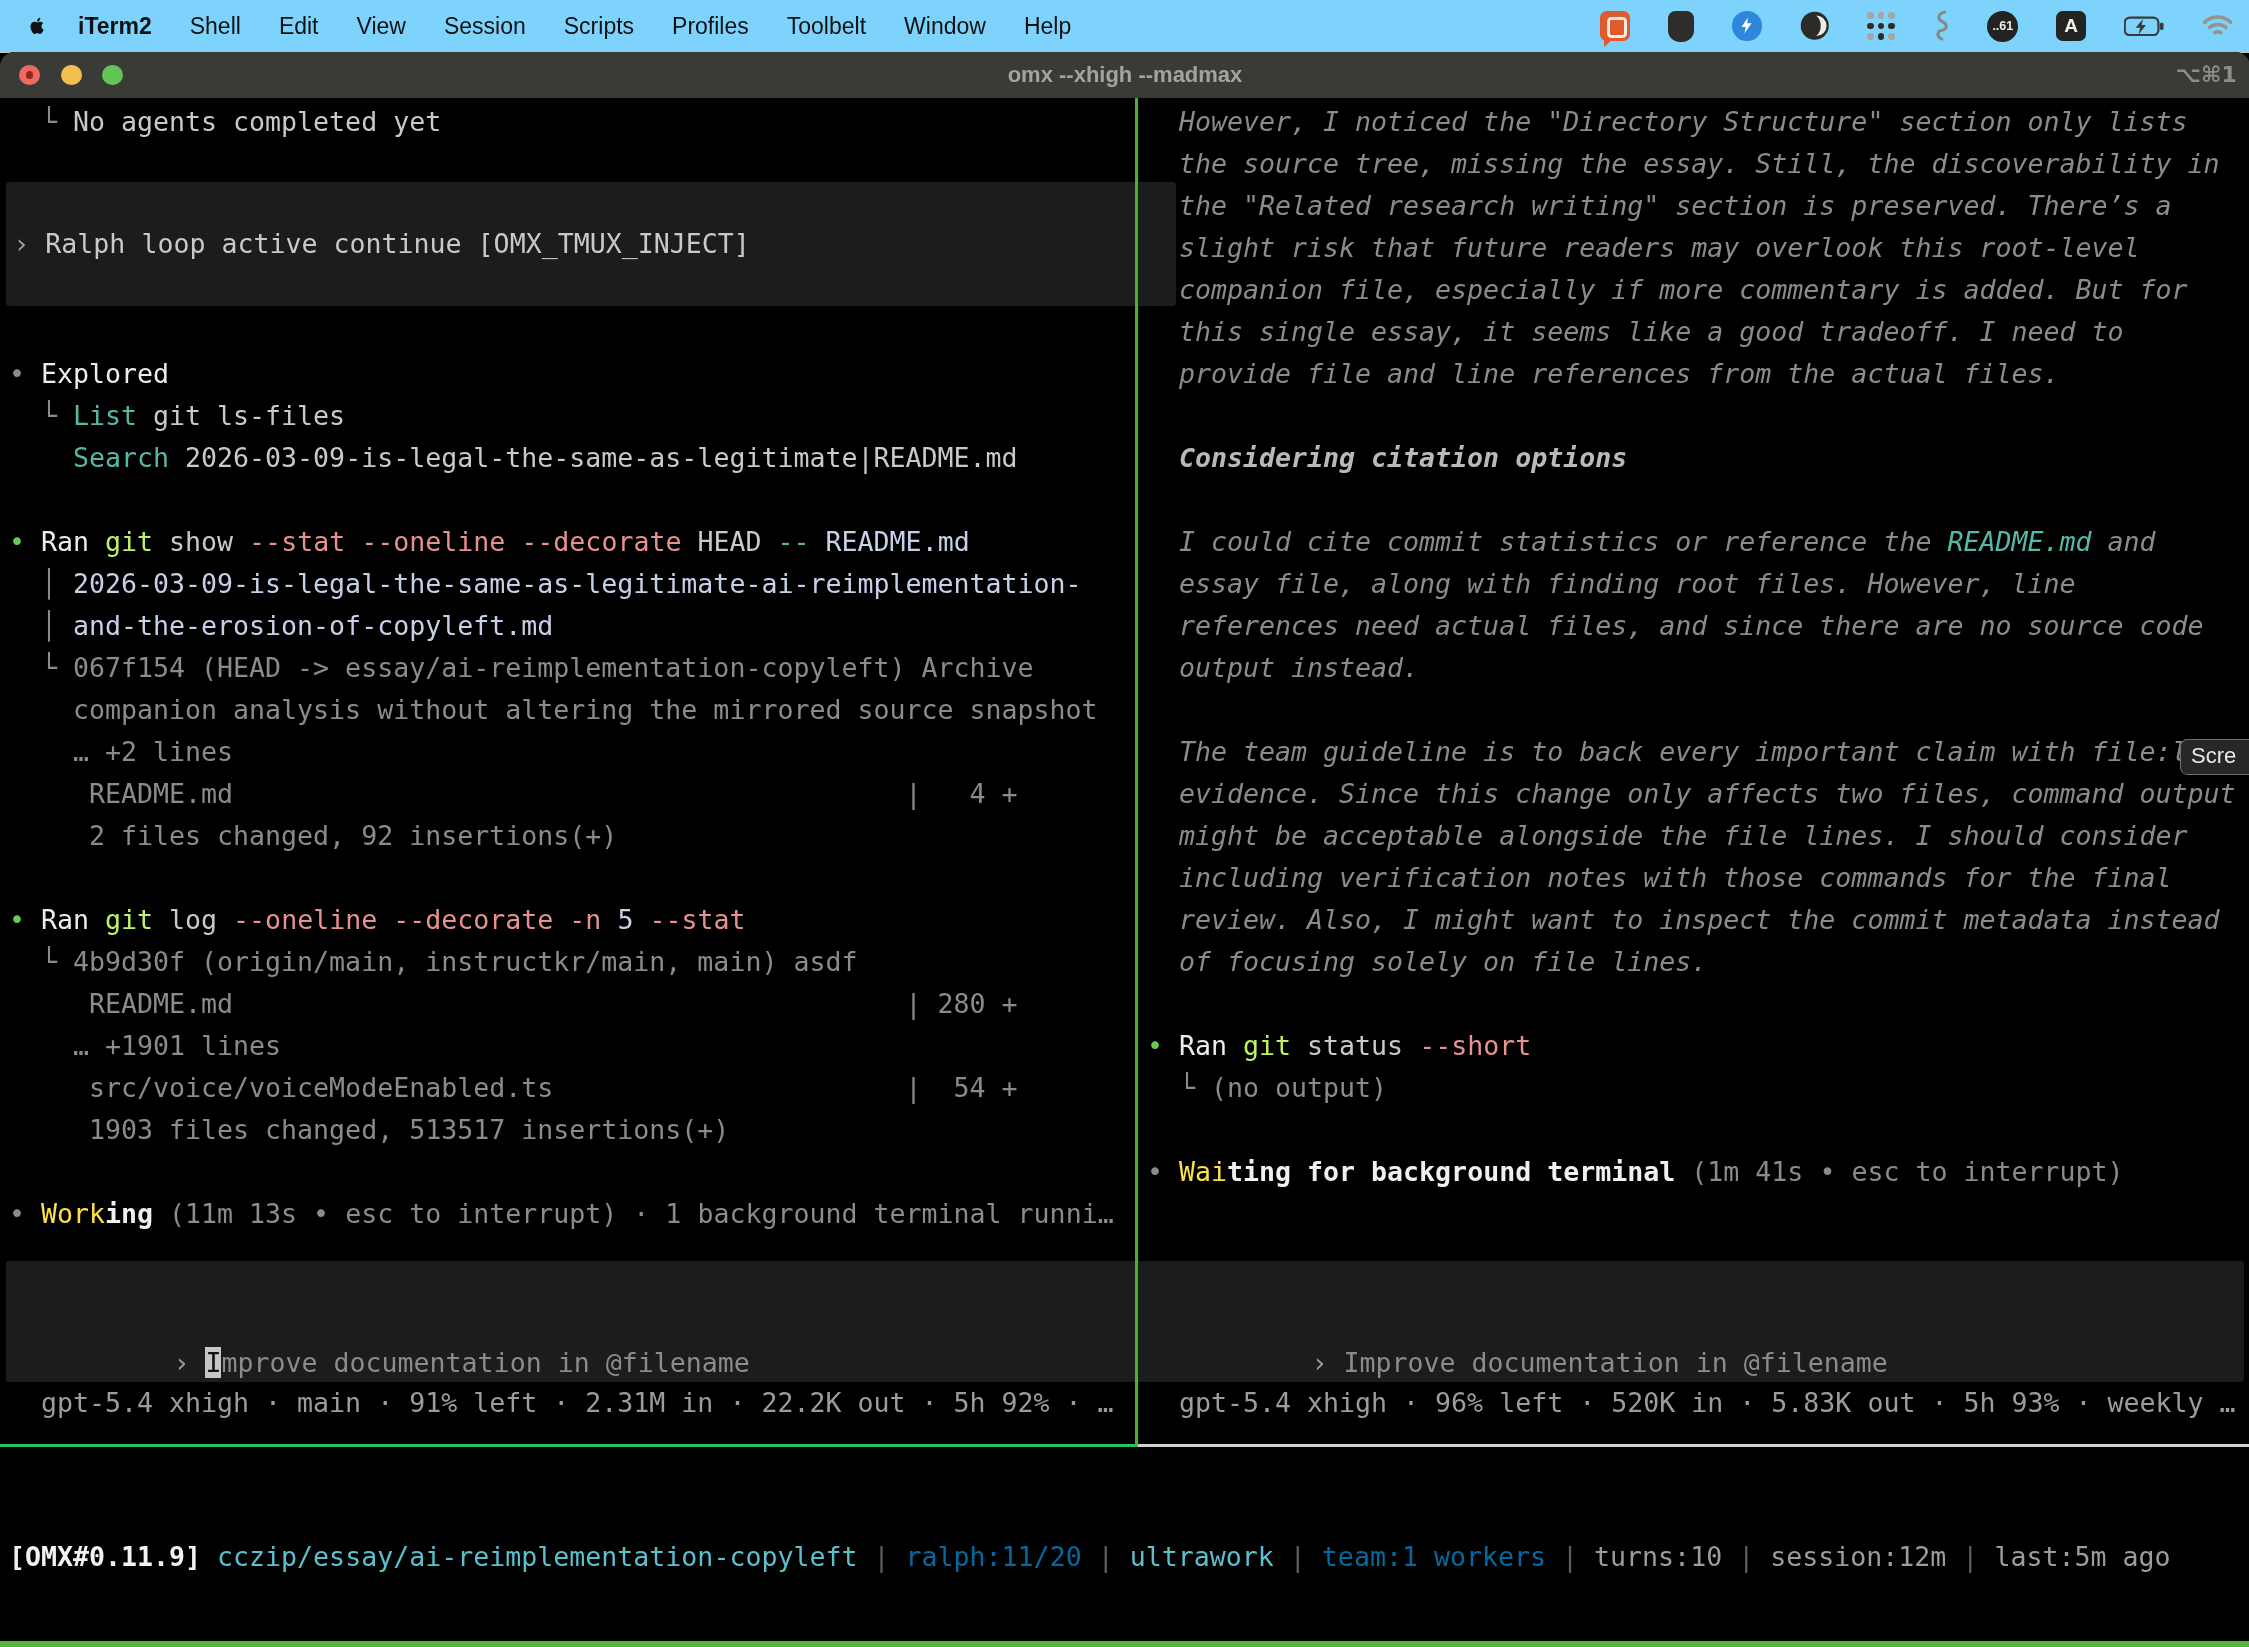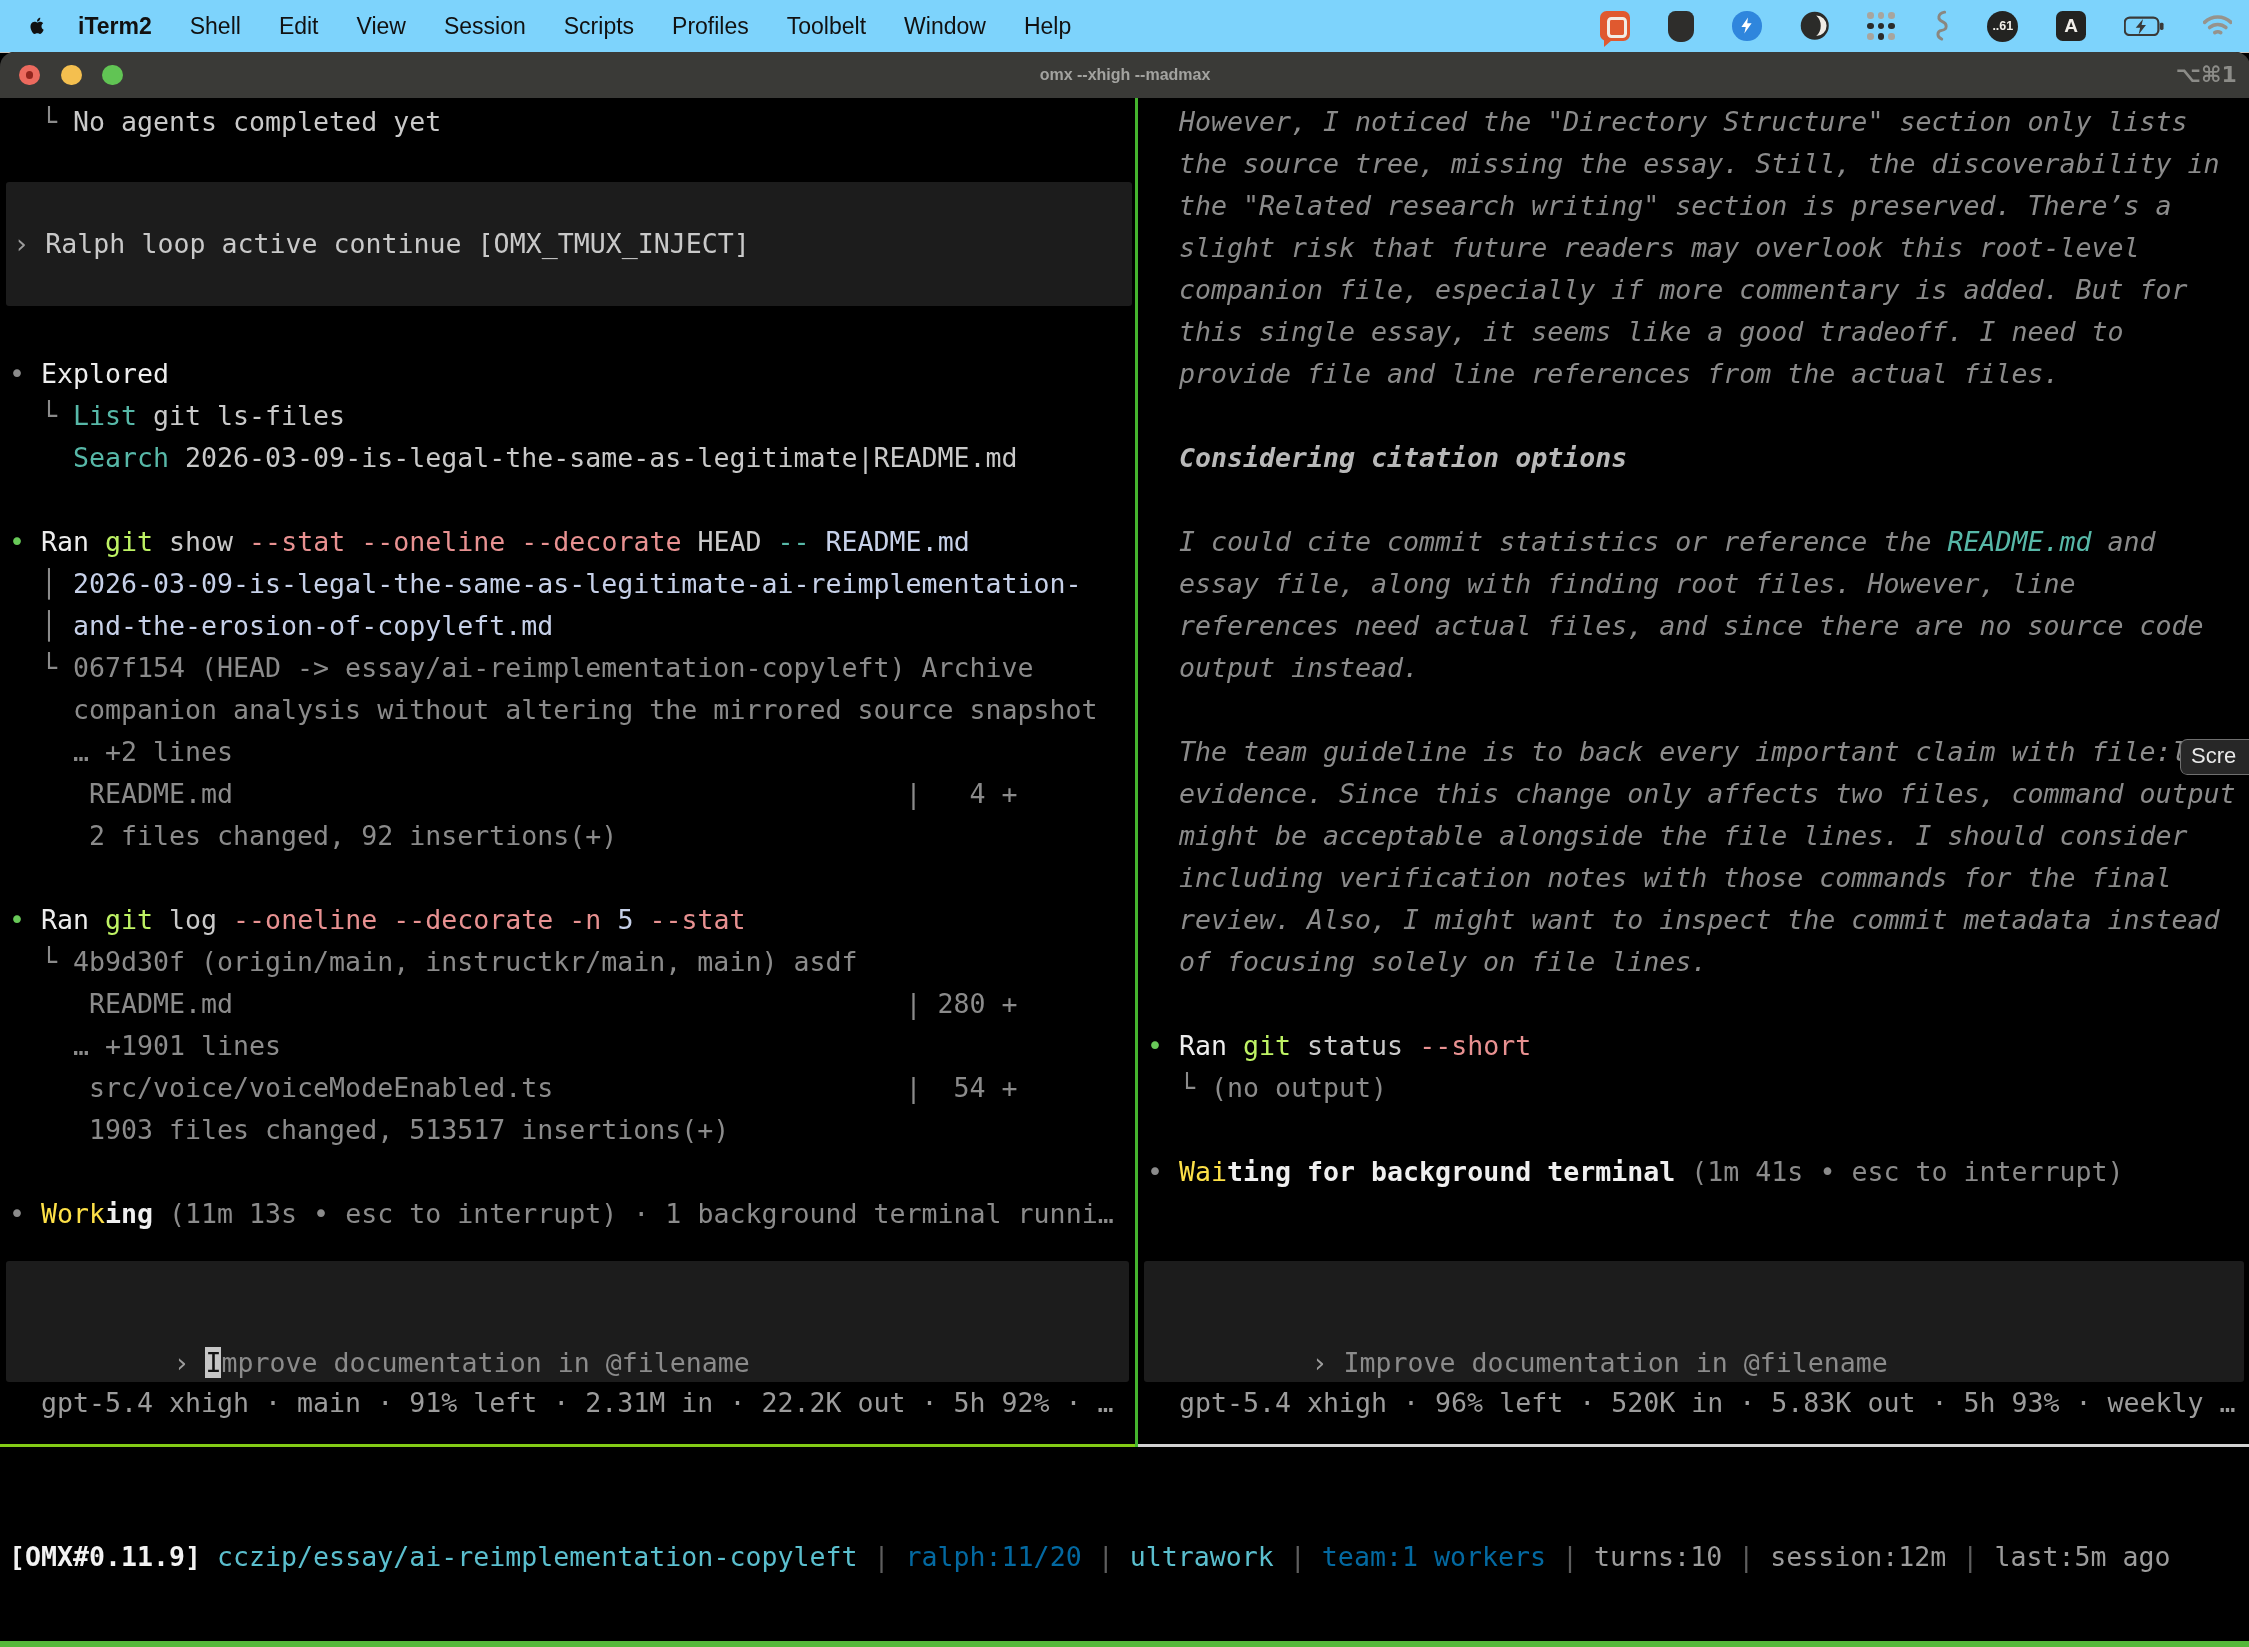--- a/index.html
+++ b/index.html
@@ -25,26 +25,26 @@
   .ic-61{width:31px;height:31px;background:#232321;border-radius:50%;color:#f2efe9;font-family:"Liberation Sans",sans-serif;font-size:12.5px;font-weight:bold;display:flex;align-items:center;justify-content:center;}
   .ic-a{width:29.5px;height:29.5px;background:#232321;border-radius:6.6px;color:#f2efe9;font-family:"Liberation Sans",sans-serif;font-size:19px;font-weight:bold;display:flex;align-items:center;justify-content:center;}
   
   .window{position:absolute;top:52px;left:0;width:2250px;height:1596px;background:#000;border-radius:14.8px 14.8px 0 0;overflow:hidden;}
   .titlebar{position:absolute;top:0;left:0;width:100%;height:46px;background:#3a3a37;display:flex;align-items:center;justify-content:center;}
   .tl-btn{position:absolute;top:12.5px;width:20.7px;height:20.7px;border-radius:50%;}
   .tl-red{left:19px;background:#ec6a5e;display:flex;align-items:center;justify-content:center;}
   .tl-red .dot{width:7.4px;height:7.4px;border-radius:50%;background:#93261e;}
   .tl-yellow{left:61px;background:#f4bf4f;}
   .tl-green{left:102px;background:#61c454;}
-  .wtitle{font-family:"Liberation Sans",sans-serif;font-weight:bold;font-size:16px;color:#a3a3a0;}
+  .wtitle{font-family:"Liberation Sans",sans-serif;font-weight:bold;font-size:22px;color:#a3a3a0;}
   .whotkey{position:absolute;right:13.3px;top:0;height:46px;line-height:46px;font-family:"DejaVu Sans",sans-serif;font-weight:bold;font-size:22px;color:#8c8c88;}
   
   .term{position:absolute;top:46px;left:0;width:2250px;height:1550px;background:#000;font-family:"DejaVu Sans Mono",monospace;font-size:26.6px;}
   .pane{position:absolute;top:0;height:1346px;overflow:hidden;}
-  .pane-left{left:0;width:1135px;border-bottom:3px solid #84cc16;}
+  .pane-left{left:0;width:1135px;border-bottom:3px solid #22c55e;padding-left:44px;}
   .pane-right{left:1138px;width:1112px;border-bottom:3px solid #d2d2d2;}
   .vdivider{position:absolute;top:0;left:1135px;width:3px;height:1349px;background:#45b42e;}
   .lines{position:absolute;top:3px;left:8.9px;right:0;}
   .tl{height:42px;line-height:42px;white-space:pre;}
   .c-txt{color:#c9c9c9}.c-b{color:#ededed;font-weight:normal}.c-dim{color:#8b8b8b}.c-dim2{color:#9c9c9c}
   .c-teal{color:#57b8a8}.c-blue{color:#bef264}.c-pink{color:#e89191}.c-lav{color:#c6d0e8}
   .c-gn{color:#68c958}.c-sd{color:#fde047}.c-sb{color:#f0f0f0;font-weight:bold}
   .c-it{color:#8b8b8b;font-style:italic}.c-itb{color:#b9b9b9;font-style:italic;font-weight:bold}.c-itteal{color:#57b8a8;font-style:italic}
   .c-ob{color:#f2f2f2;font-weight:bold}.c-cyan{color:#5bbfce}.c-green2{color:#0369a1}.c-sep{color:#5e5e5e}
   .injectbox{position:absolute;top:84px;left:5.9px;right:3px;height:124px;background:#1c1c1c;border-radius:3px;}

